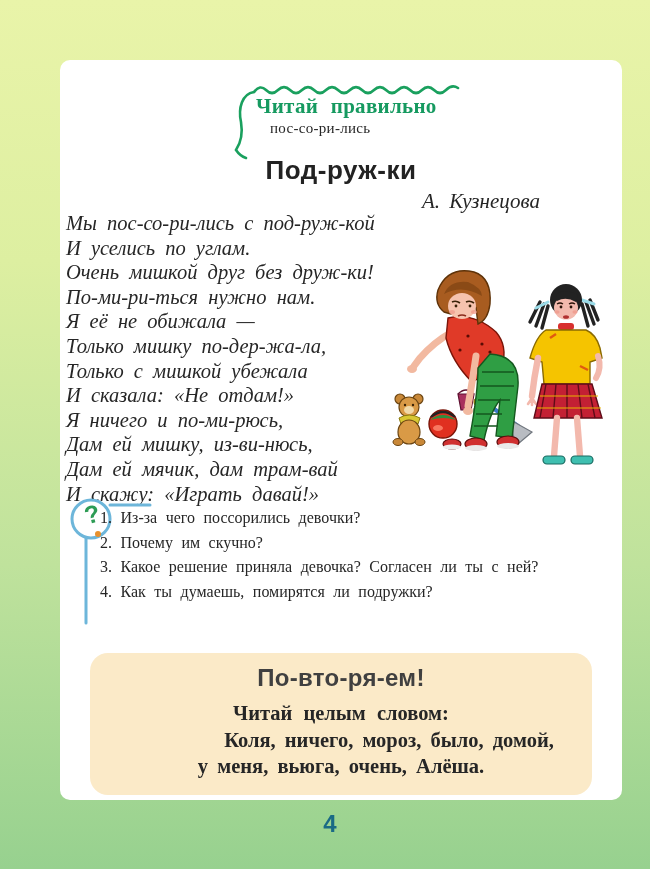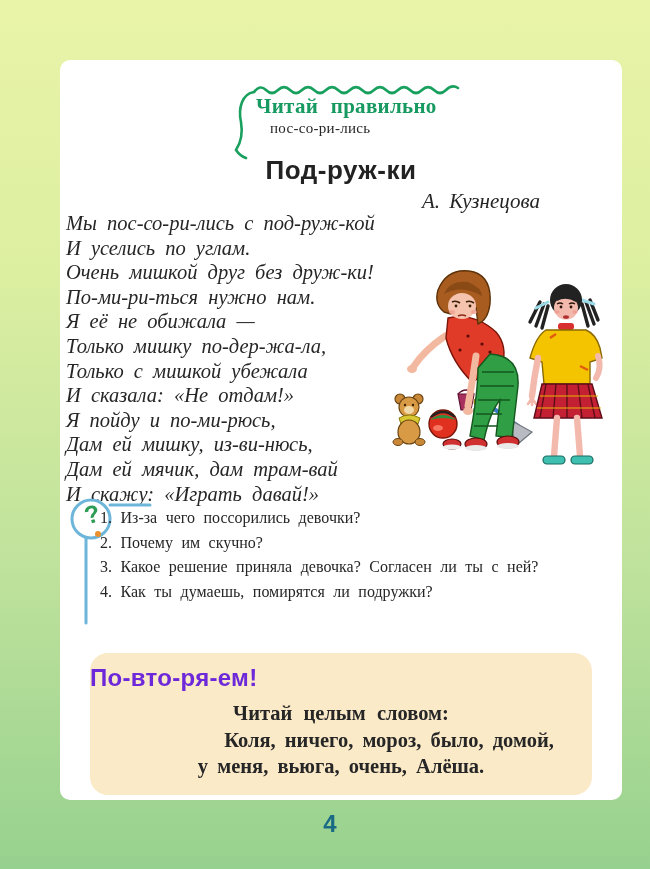--- a/index.html
+++ b/index.html
@@ -40,22 +40,22 @@
   }
   .q-dot { position:absolute; left:35px; top:471px; width:6px; height:6px; border-radius:50%; background:#e8912d; }
   .questions { position:absolute; left:40px; top:446px; width:502px; }
   .q-item { font-size:16px; line-height:24.6px; word-spacing:4.5px; text-align:justify; }
   
   .repeat-box {
     position:absolute; left:30px; top:593px; width:502px; height:142px;
     background:#fbeac8; border-radius:18px;
   }
   .box-title {
-    position:absolute; left:0; top:11px; width:100%; text-align:left;
-    font-family:"Liberation Sans", sans-serif; font-weight:bold; font-size:24px; color:#6d28d9;
+    position:absolute; left:0; top:11px; width:100%; text-align:center;
+    font-family:"Liberation Sans", sans-serif; font-weight:bold; font-size:24px; color:#404040;
     letter-spacing:.3px;
   }
   .box-subtitle { position:absolute; left:0; top:49px; width:100%; text-align:center;
     font-weight:bold; font-size:20.5px; word-spacing:6px; }
   .box-line1 { position:absolute; left:0; top:76px; width:100%; text-align:center;
     font-weight:bold; font-size:20.5px; word-spacing:4px;padding-left:48px; }
   .box-line2 { position:absolute; left:0; top:102px; width:100%; text-align:center;
     font-weight:bold; font-size:20.5px; word-spacing:4px; }
   
   .page-num {
@@ -82,21 +82,21 @@
 
     <div class="poem">
       <div class="poem-line">Мы  пос-со-ри-лись  с  под-руж-кой</div>
       <div class="poem-line">И  уселись  по  углам.</div>
       <div class="poem-line">Очень  мишкой  друг  без  друж-ки!</div>
       <div class="poem-line">По-ми-ри-ться  нужно  нам.</div>
       <div class="poem-line">Я  её  не  обижала  —</div>
       <div class="poem-line">Только  мишку  по-дер-жа-ла,</div>
       <div class="poem-line">Только  с  мишкой  убежала</div>
       <div class="poem-line">И  сказала:  «Не  отдам!»</div>
-      <div class="poem-line">Я  пойду  и  по-ми-рюсь,</div>
+      <div class="poem-line">Я  ничего  и  по-ми-рюсь,</div>
       <div class="poem-line">Дам  ей  мишку,  из-ви-нюсь,</div>
       <div class="poem-line">Дам  ей  мячик,  дам  трам-вай</div>
       <div class="poem-line">И  скажу:  «Играть  давай!»</div>
     </div>
 
     <svg class="illustration" viewBox="0 0 230 212">
 
       <g>
 
         <circle cx="10" cy="139" r="5" fill="#c98838" stroke="#6b4512" stroke-width="1.2"></circle>

